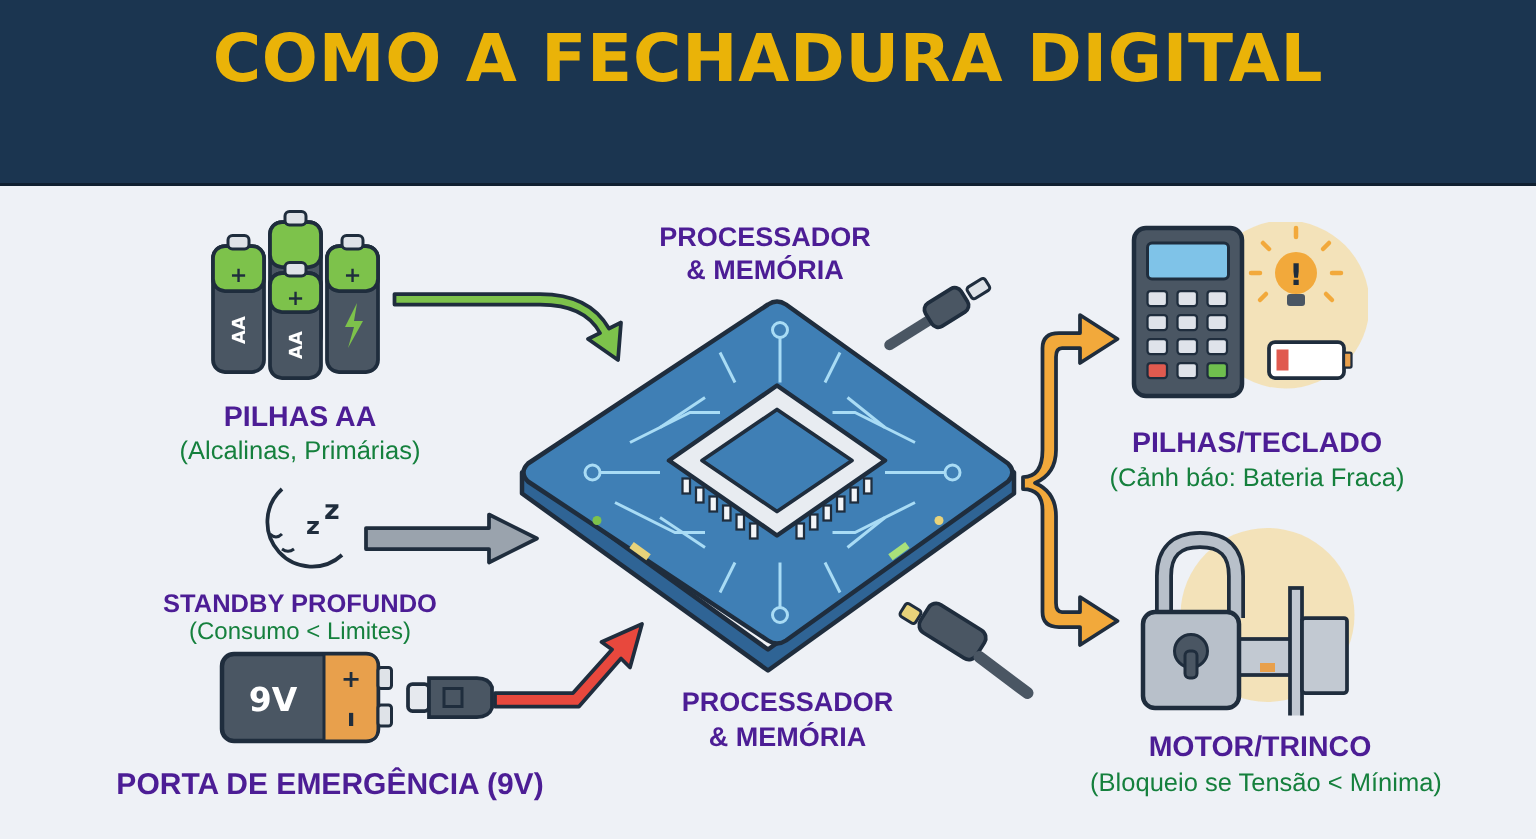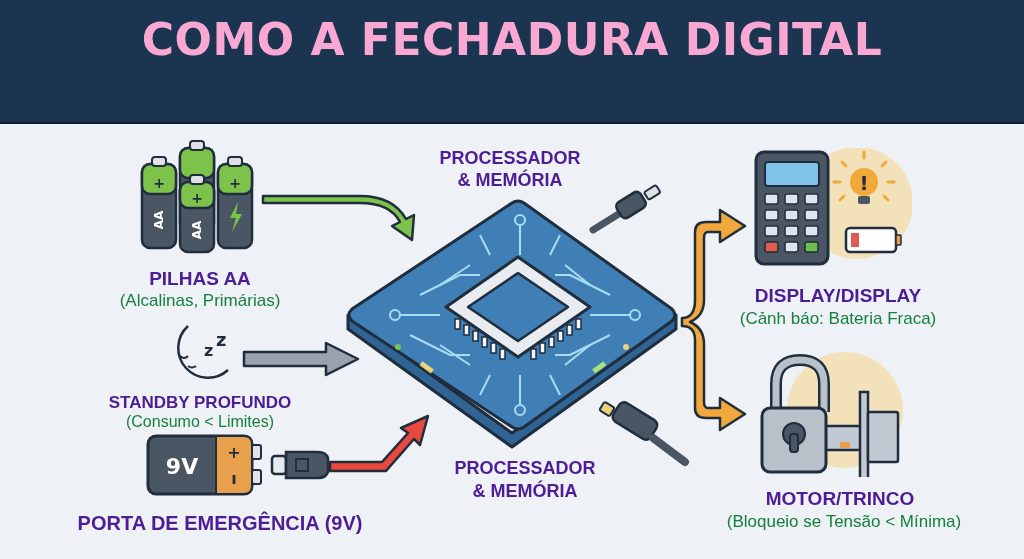--- a/index.html
+++ b/index.html
@@ -1,19 +1,19 @@
 <!DOCTYPE html>
 <html><head>
 <meta charset="utf-8">
 <style>
   * { box-sizing: border-box; margin: 0; padding: 0; }
   html, body { width: 1024px; height: 559px; overflow: hidden; }
   body { background: #eef1f6; font-family: "Liberation Sans", "DejaVu Sans", sans-serif; position: relative; color: #1a1a1a; }
   .header { position: absolute; left: 0; top: 0; width: 1024px; height: 124px; background: #1b3550; border-bottom: 2px solid #0f1f30; }
-  .title-line { position: absolute; left: 0; width: 1024px; text-align: center; color: #f9a8d4; font-family: "DejaVu Sans", sans-serif; font-weight: bold; letter-spacing: 0.5px; }
+  .title-line { position: absolute; left: 0; width: 1024px; text-align: center; color: #eab308; font-family: "DejaVu Sans", sans-serif; font-weight: bold; letter-spacing: 0.5px; }
   .title-1 { top: 14px; font-size: 44px; }
   .title-2 { top: 64px; font-size: 44px; }
   .title-2 .sub { font-size: 36px; font-weight: bold; margin-left: 26px; }
   .label { position: absolute; text-align: center; font-weight: bold; font-size: 19px; color: #4c1d95; white-space: nowrap; }
   .caption { position: absolute; text-align: center; font-size: 17px; color: #15803d; white-space: nowrap; }
   svg.layer { position: absolute; left: 0; top: 0; }
   .node { position: absolute; }
 </style>
 </head>
 <body>
@@ -217,21 +217,21 @@
       </g>
     </g>
 
     <g>
       <rect x="94" y="80" width="50" height="24" rx="4" fill="#ffffff" stroke="#1f2d3d" stroke-width="2.5"></rect>
       <rect x="144" y="87" width="5" height="10" rx="1" fill="#e8a04c" stroke="#1f2d3d" stroke-width="1.5"></rect>
       <rect x="99" y="85" width="8" height="14" fill="#e05a4f"></rect>
     </g>
   </svg>
 </div>
-<div class="label" style="left:728px; top:285px; width:220px;">DISPLAY/DISPLAY</div>
+<div class="label" style="left:728px; top:285px; width:220px;">PILHAS/TECLADO</div>
 <div class="caption" style="left:718px; top:309px; width:240px;">(Cảnh báo: Bateria Fraca)</div>
 
 <div class="node" style="left:760px; top:352px; width:150px; height:125px;">
   <svg width="150" height="125">
     <circle cx="85" cy="58" r="58" fill="#f5dca0" opacity="0.7"></circle>
 
     <path d="M16 60 L16 32 Q16 8 40 8 Q64 8 64 32 L64 60" fill="none" stroke="#1f2d3d" stroke-width="12"></path>
     <path d="M16 60 L16 32 Q16 8 40 8 Q64 8 64 32 L64 60" fill="none" stroke="#b8c0ca" stroke-width="7"></path>
 
     <rect x="62" y="74" width="40" height="24" fill="#c2c9d2" stroke="#1f2d3d" stroke-width="2.5"></rect>

